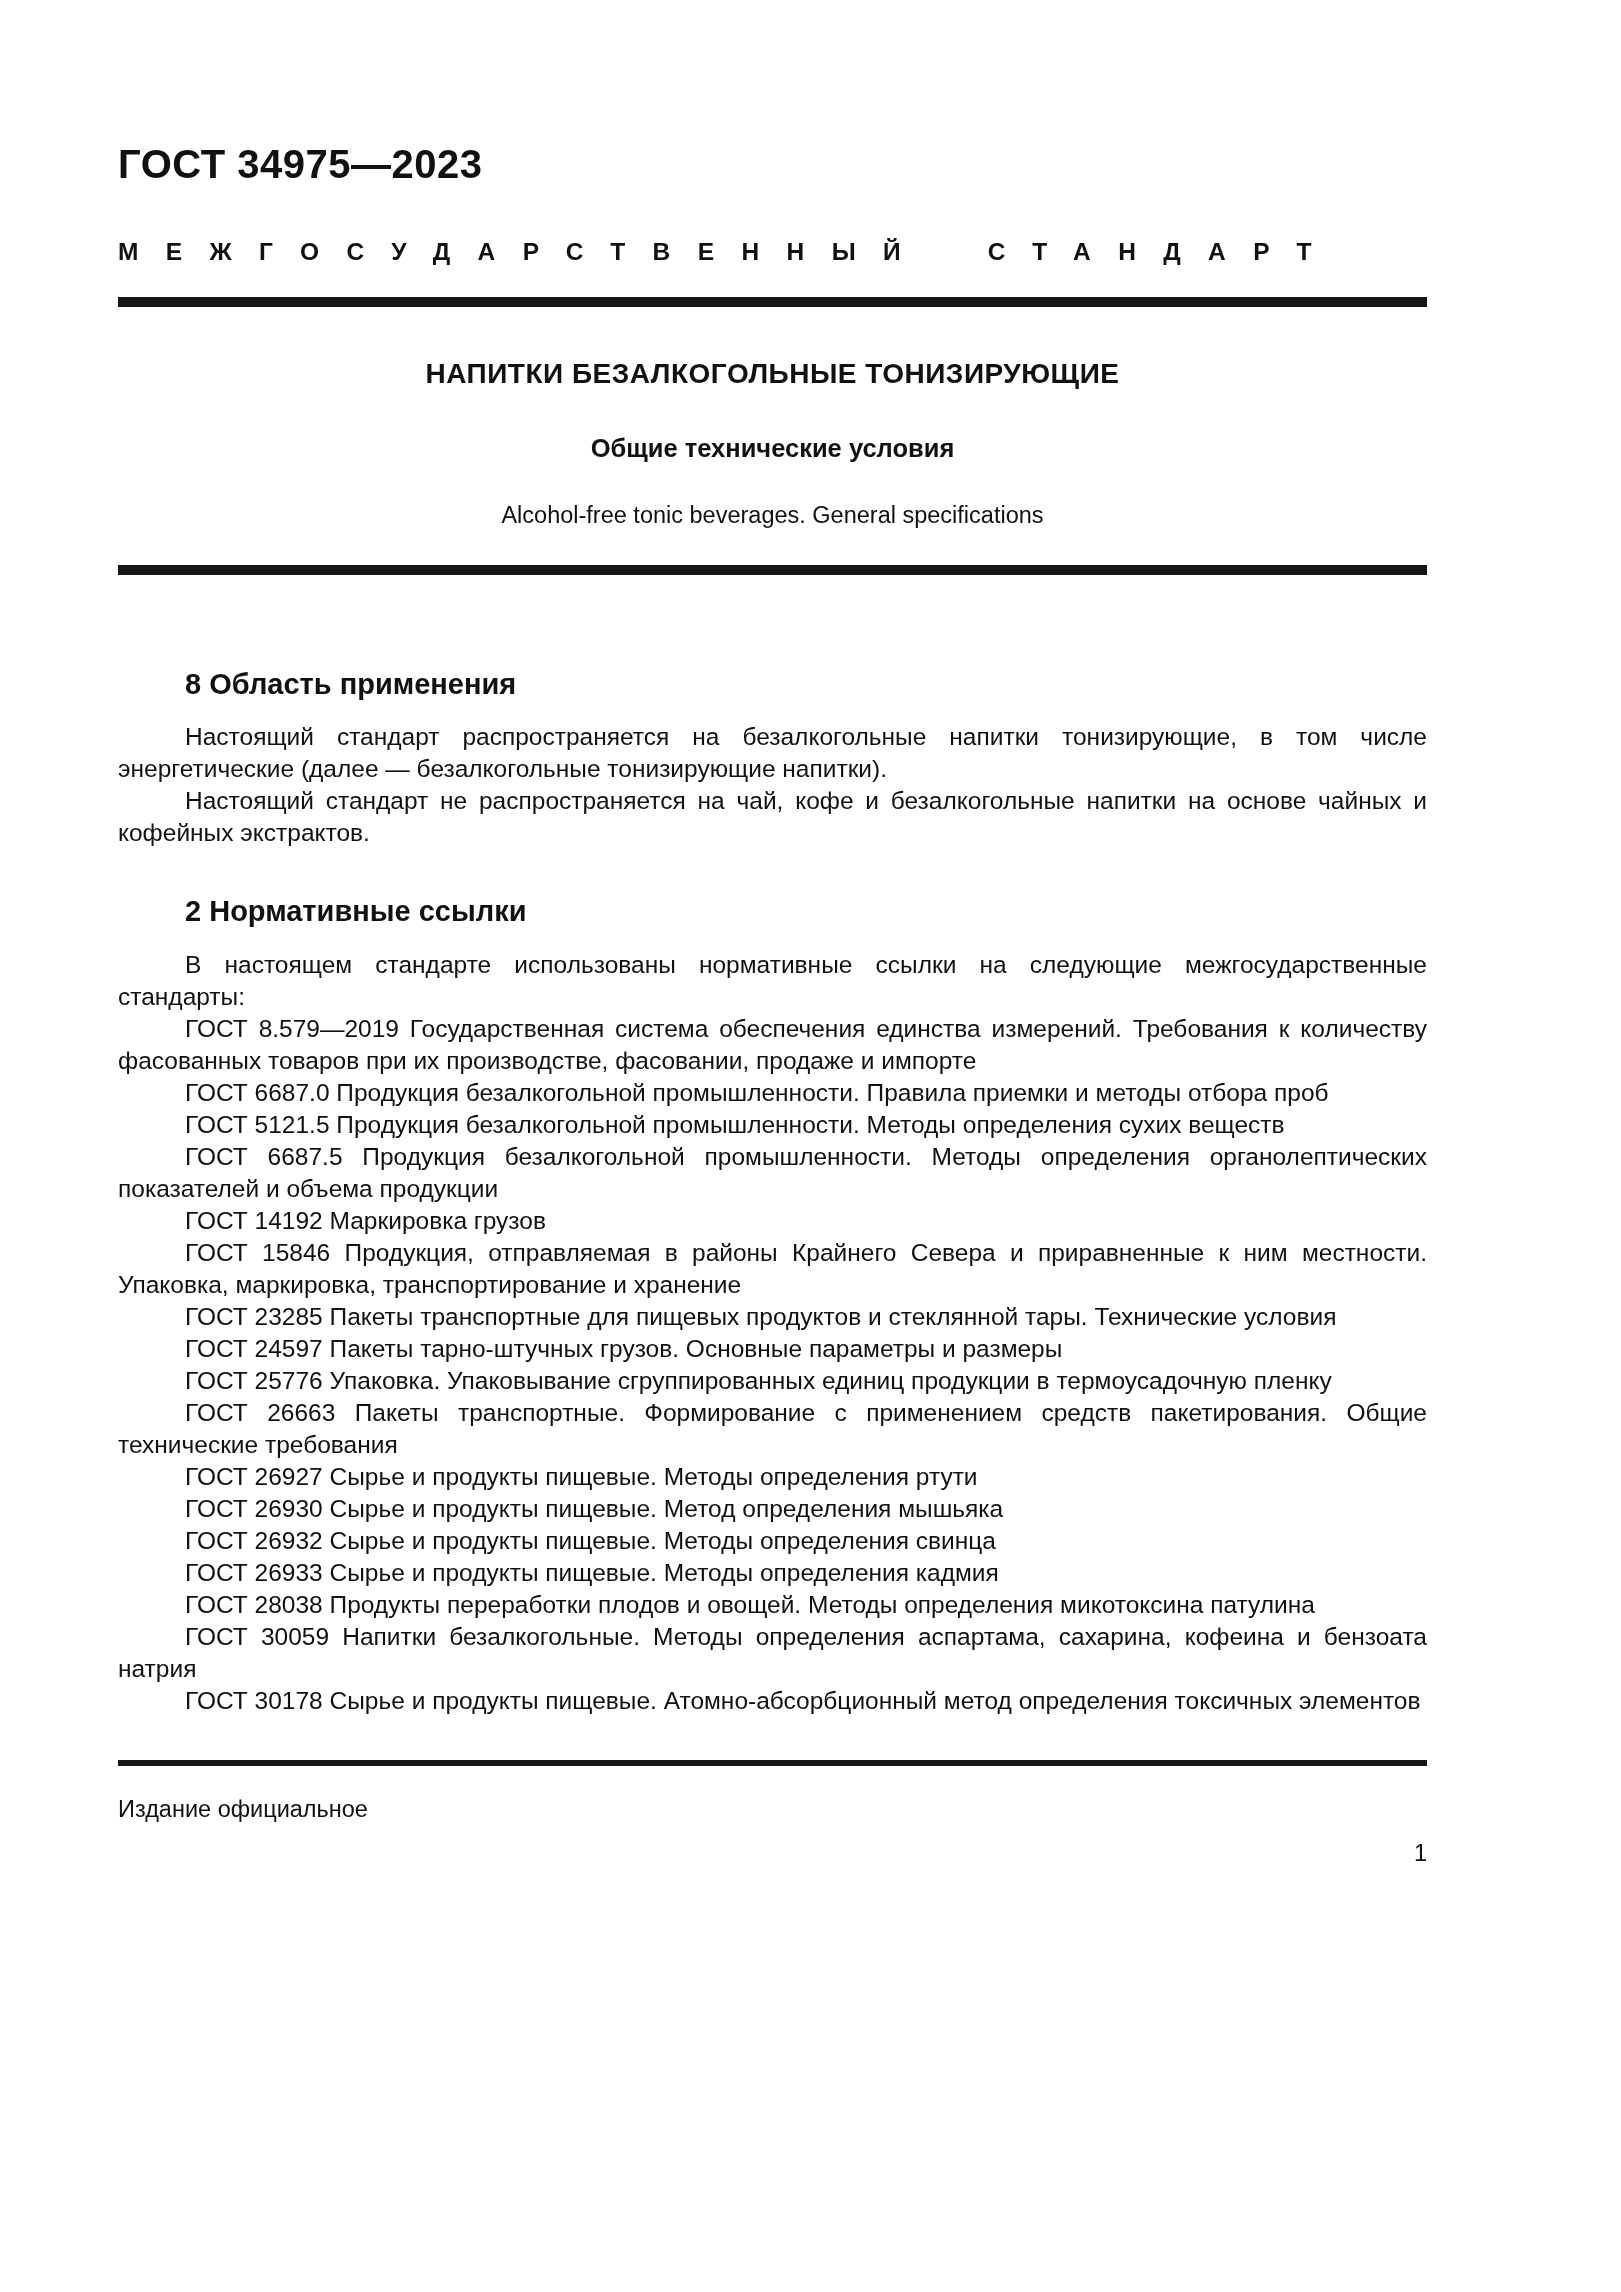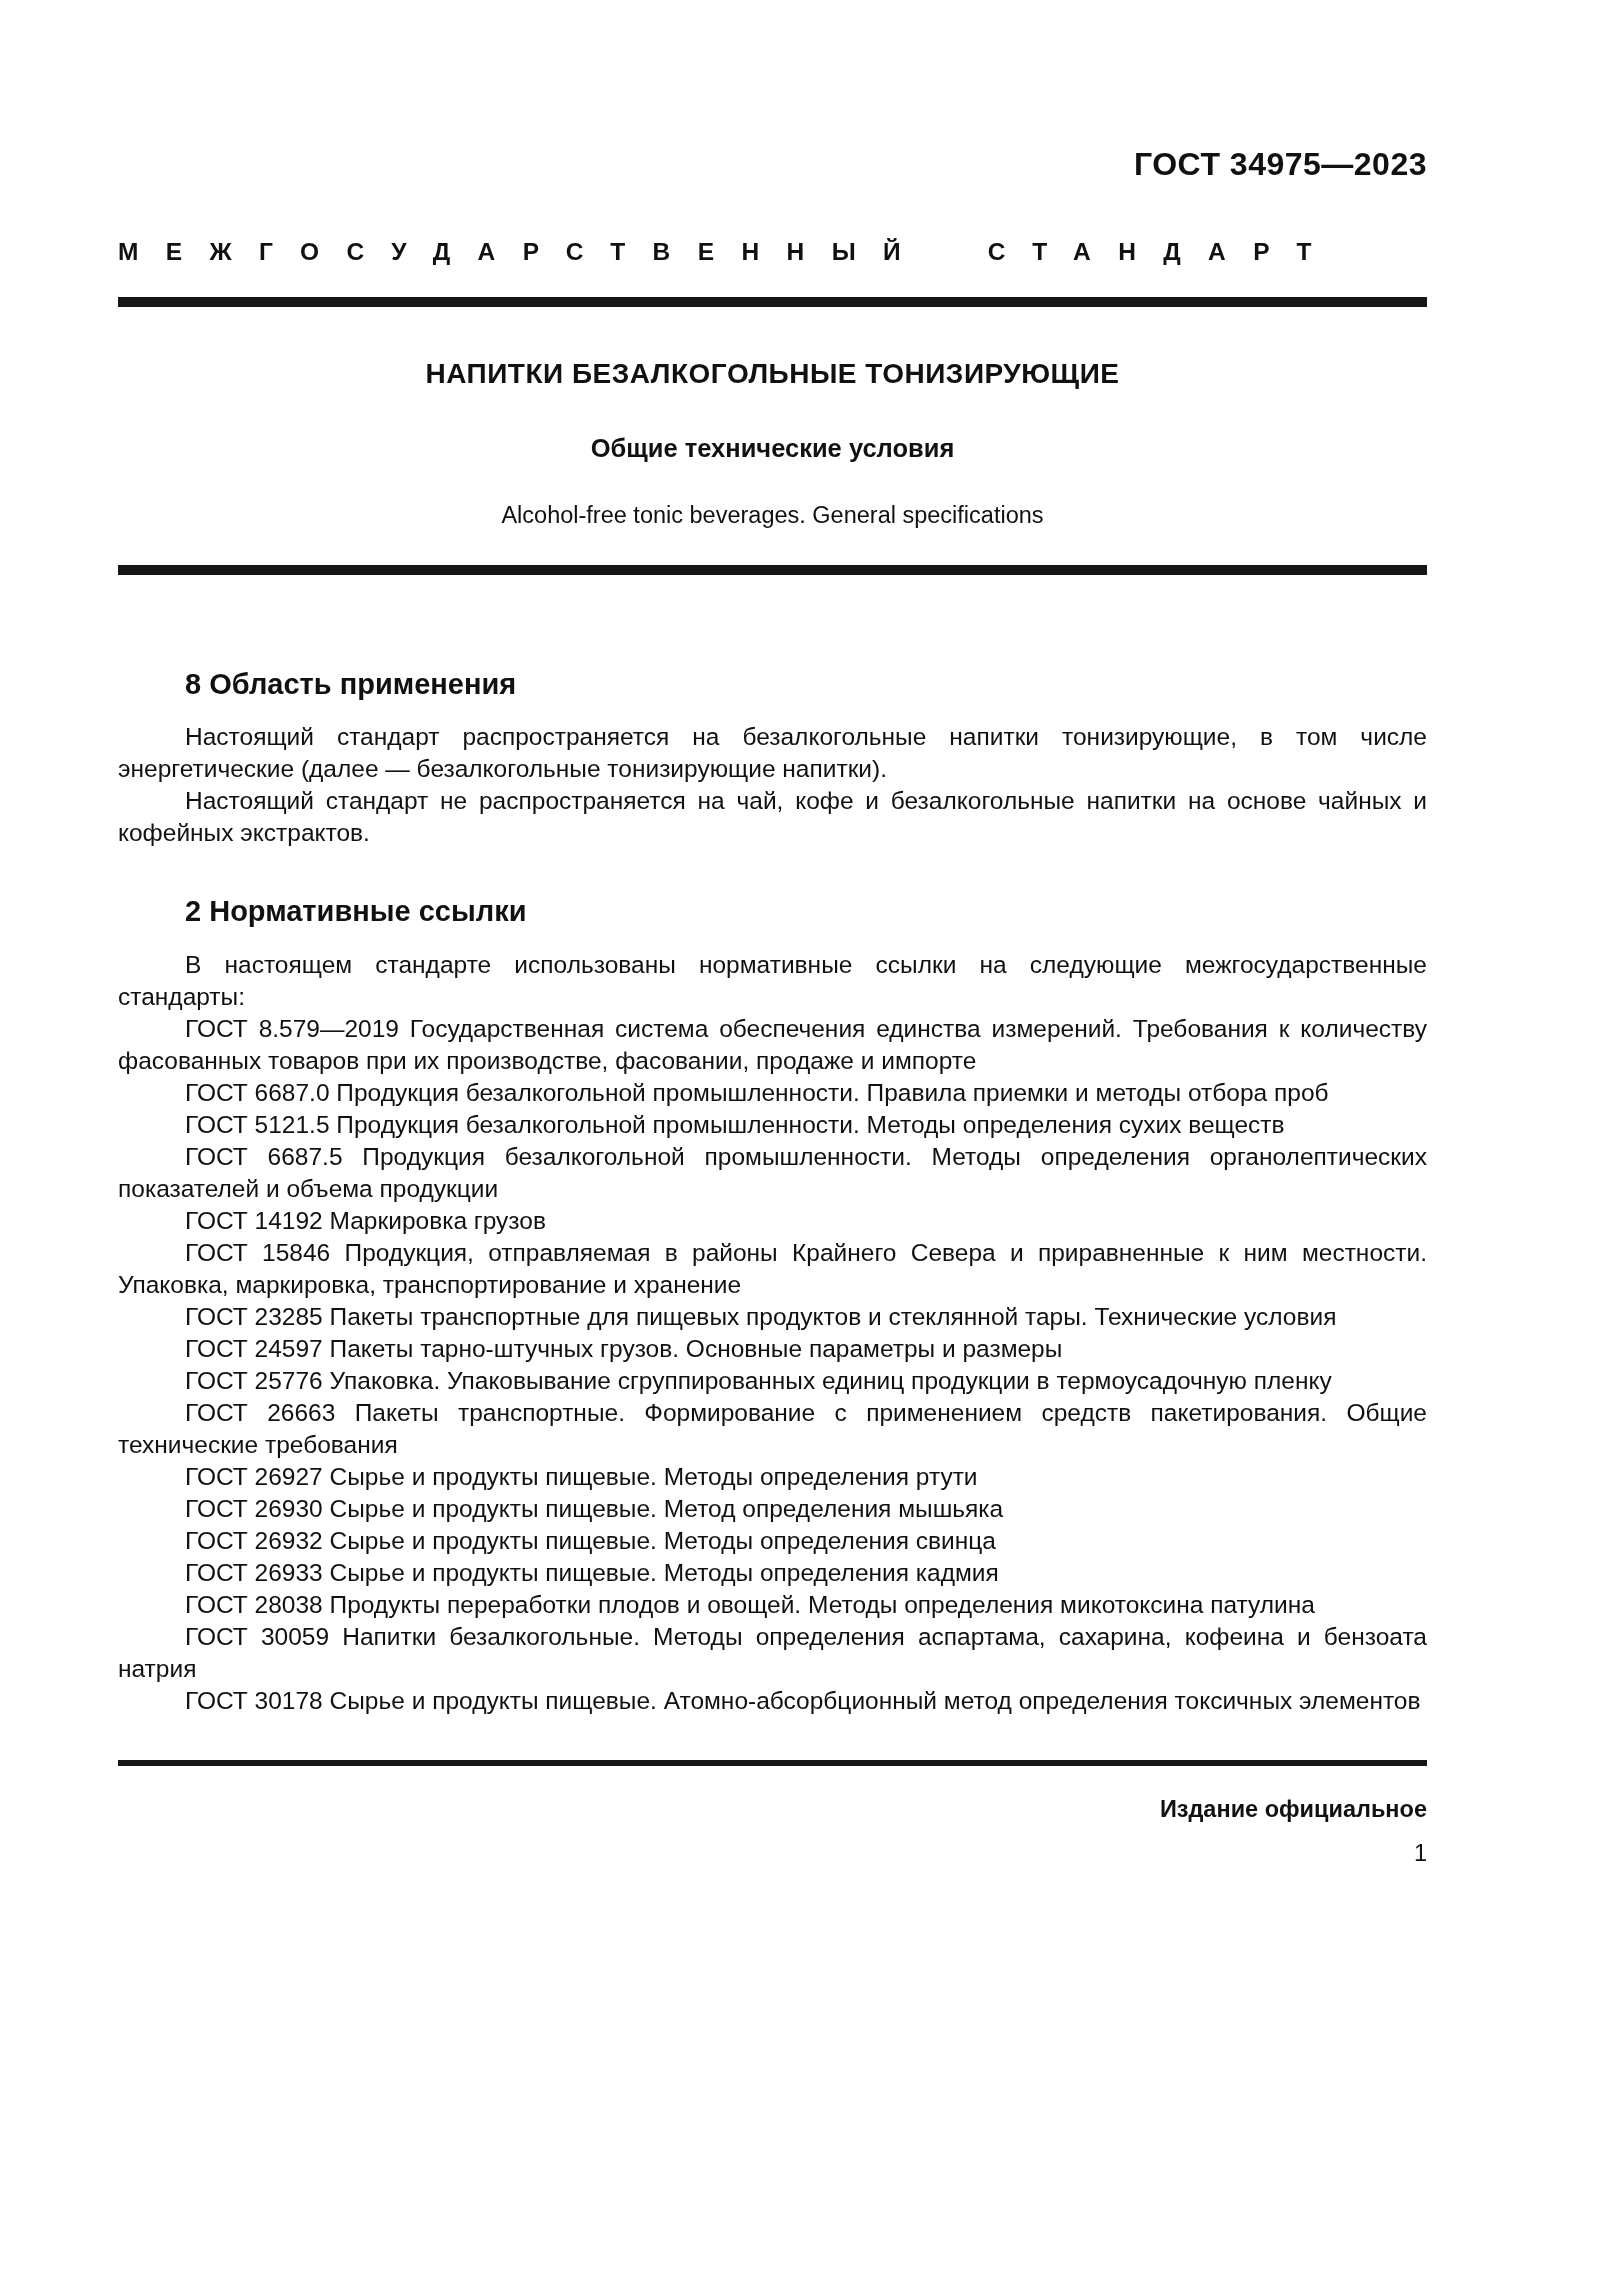--- a/index.html
+++ b/index.html
@@ -16,23 +16,23 @@
     overflow: hidden;
   }
   .content {
     box-sizing: border-box;
     width: 1309px;
     margin-left: 118px;
     padding-top: 147px;
   }
   .doc-code {
     font-weight: bold;
-    font-size: 32px;
+    font-size: 40px;
     line-height: 35px;
-    text-align: right;
+    text-align: left;
     letter-spacing: 0.5px;
   }
   .standard-kind {
     margin-top: 55px;
     font-weight: bold;
     font-size: 24.5px;
     line-height: 29px;
     letter-spacing: 27.4px;
     word-spacing: 25.5px;
     white-space: nowrap;
@@ -87,24 +87,23 @@
     text-indent: 67px;
   }
   .body-par.first { margin-top: 17.6px; }
   .footer-rule {
     margin-top: 43px;
     height: 5.9px;
     background: #161616;
   }
   .edition-note {
     margin-top: 29px;
-    font-weight: bold;
+    font-weight: normal;
     font-size: 23.5px;
     line-height: 29px;
-    text-align: right;
   }
   .page-number {
     margin-top: 15.7px;
     text-align: right;
     font-size: 23.5px;
     line-height: 29px;
   }
 </style>
 </head>
 <body>

